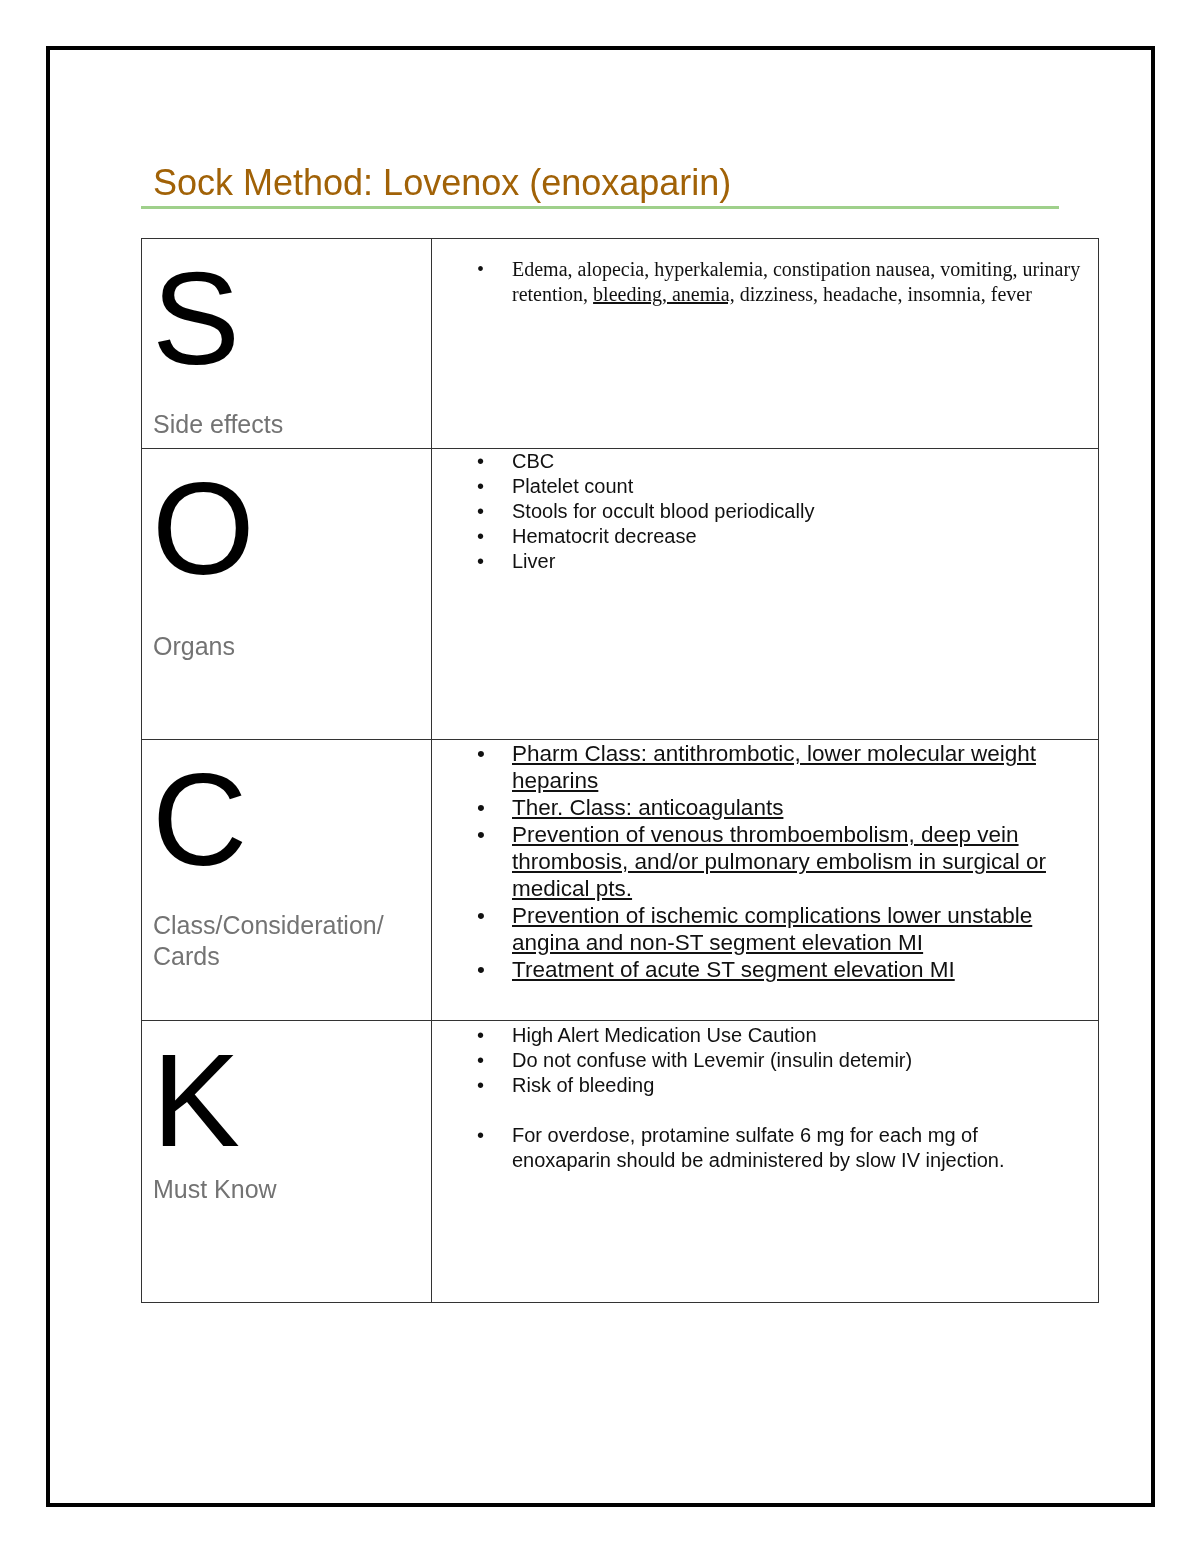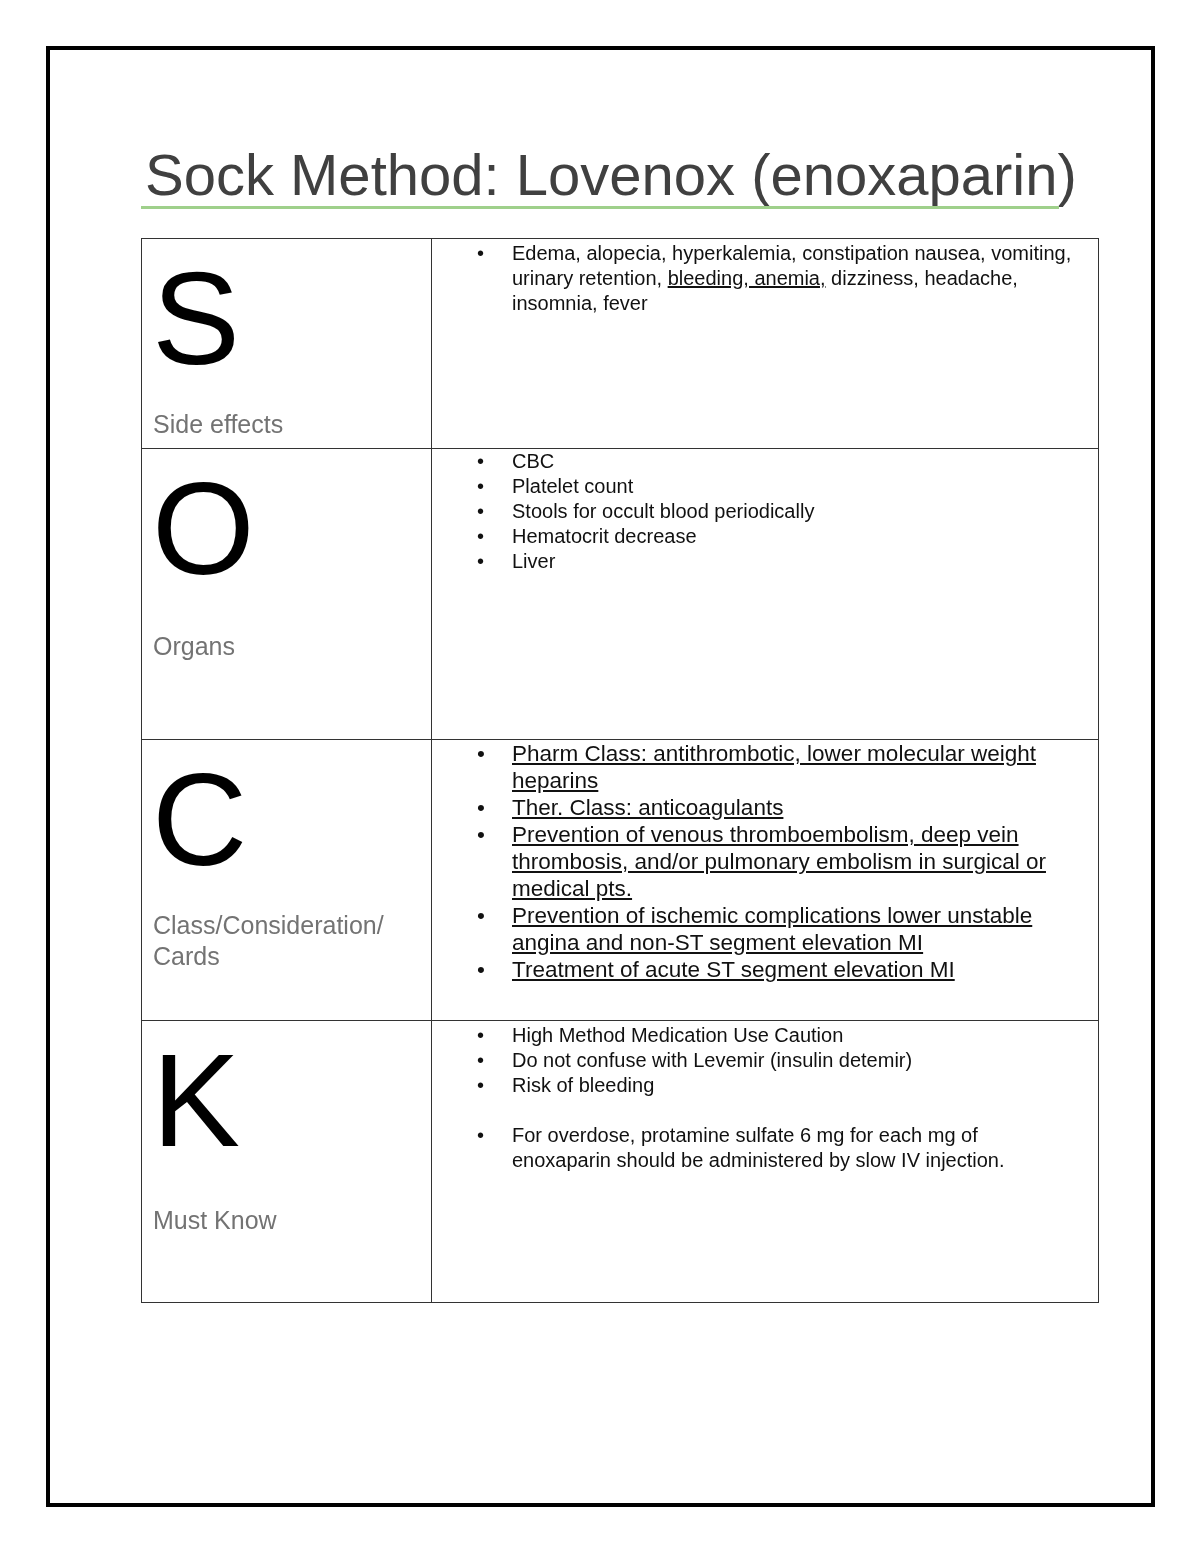--- a/index.html
+++ b/index.html
@@ -1,18 +1,18 @@
 <!DOCTYPE html>
 <html><head>
 <meta charset="utf-8">
 <style>
   html, body { margin:0; padding:0; background:#ffffff; }
   body { width:1200px; height:1553px; position:relative; font-family:"Liberation Sans", sans-serif; color:#111; }
   .page-border { position:absolute; left:46px; top:46px; width:1101px; height:1453px; border:4px solid #000; box-sizing:content-box; }
-  .title { position:absolute; left:141px; top:140px; font-size:58px; line-height:62px; color:#404040; white-space:nowrap; font-weight:normal; margin:4px; }
+  .title { position:absolute; left:141px; top:140px; font-size:36px; line-height:62px; color:#a16207; white-space:nowrap; font-weight:normal; margin:12px; }
   .title-rule { position:absolute; left:141px; top:206px; width:918px; height:3px; background:#9fd08b; }
   table.sock { position:absolute; left:141px; top:238px; width:958px; border-collapse:collapse; table-layout:fixed; }
   table.sock td { border:1.5px solid #333; vertical-align:top; padding:0; }
   td.left { width:289px; position:relative; }
   .letter { font-size:132px; line-height:132px; font-weight:normal; padding-left:10px; margin-top:14px; color:#000; }
   .label { font-size:25px; line-height:31px; padding-left:11px; color:#737373; }
   td.right ul { margin:0; padding:0 0 0 80px; list-style:none; }
   td.right li { position:relative; }
   td.right li::before { content:"•"; position:absolute; left:-35px; top:0; }
   .small li { font-size:20px; line-height:25px; }
@@ -29,21 +29,21 @@
 <div class="title-rule"></div>
 
 <table class="sock">
   <tbody>
       <tr style="height:210px;">
     <td class="left">
       <div class="letter">S</div>
       <div class="label" style="margin-top:24px;">Side effects</div>
     </td>
     <td class="right small">
-      <ul style="margin-top:2px;">
+      <ul style="margin-top:18px;font-family:Liberation Serif, serif;">
         <li><span>Edema, alopecia, hyperkalemia, constipation nausea, vomiting, urinary retention, </span><span class="u">bleeding, anemia,</span><span> dizziness, headache, insomnia, fever</span></li>
       </ul>
     </td>
   </tr>
   <tr style="height:291px;">
     <td class="left">
       <div class="letter">O</div>
       <div class="label" style="margin-top:36px;">Organs</div>
     </td>
     <td class="right small">
@@ -68,25 +68,25 @@
         <li>Ther. Class: anticoagulants</li>
         <li>Prevention of venous thromboembolism, deep vein thrombosis, and/or pulmonary embolism in surgical or medical pts.</li>
         <li>Prevention of ischemic complications lower unstable angina and non-ST segment elevation MI</li>
         <li>Treatment of acute ST segment elevation MI</li>
       </ul>
     </td>
   </tr>
   <tr style="height:282px;">
     <td class="left">
       <div class="letter">K</div>
-      <div class="label" style="margin-top:38px;">Must Know</div>
+      <div class="label" style="margin-top:7px;">Must Know</div>
     </td>
     <td class="right small">
       <ul style="margin-top:2px; padding-right:40px;">
-        <li>High Method Medication Use Caution</li>
+        <li>High Alert Medication Use Caution</li>
         <li>Do not confuse with Levemir (insulin detemir)</li>
         <li>Risk of bleeding</li>
       </ul>
       <div class="gap"></div>
       <ul style="padding-right:40px;">
         <li>For overdose, protamine sulfate 6 mg for each mg of enoxaparin should be administered by slow IV injection.</li>
       </ul>
     </td>
   </tr>
 </tbody>

